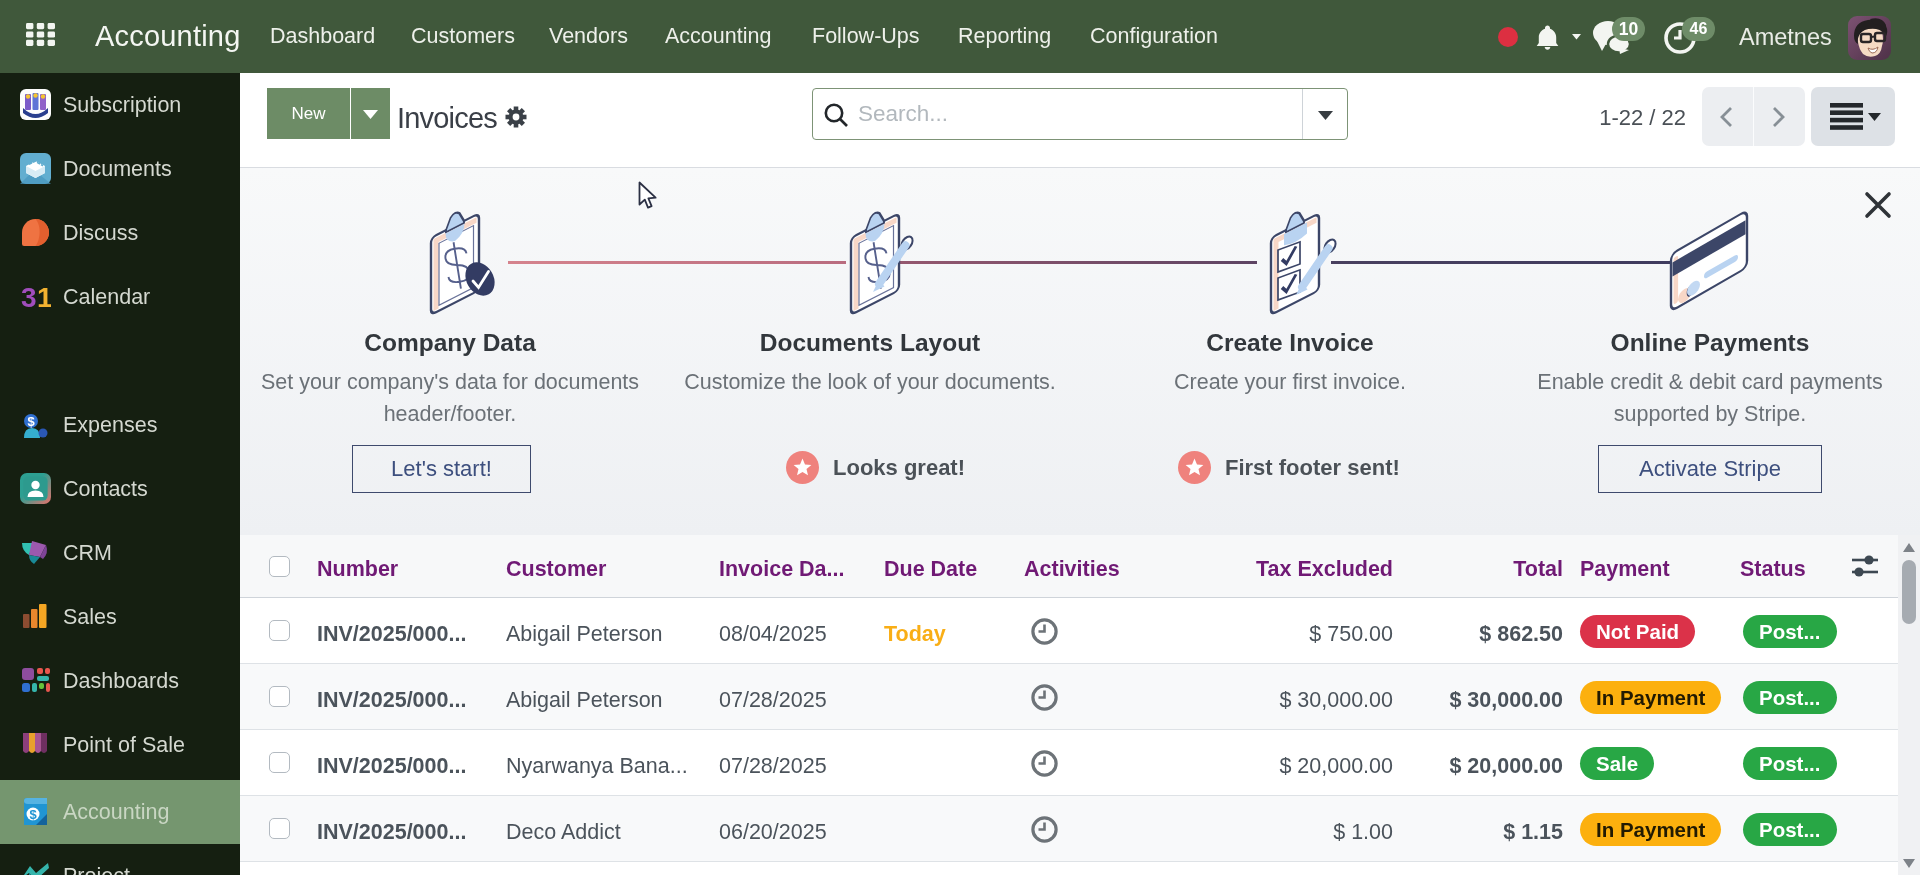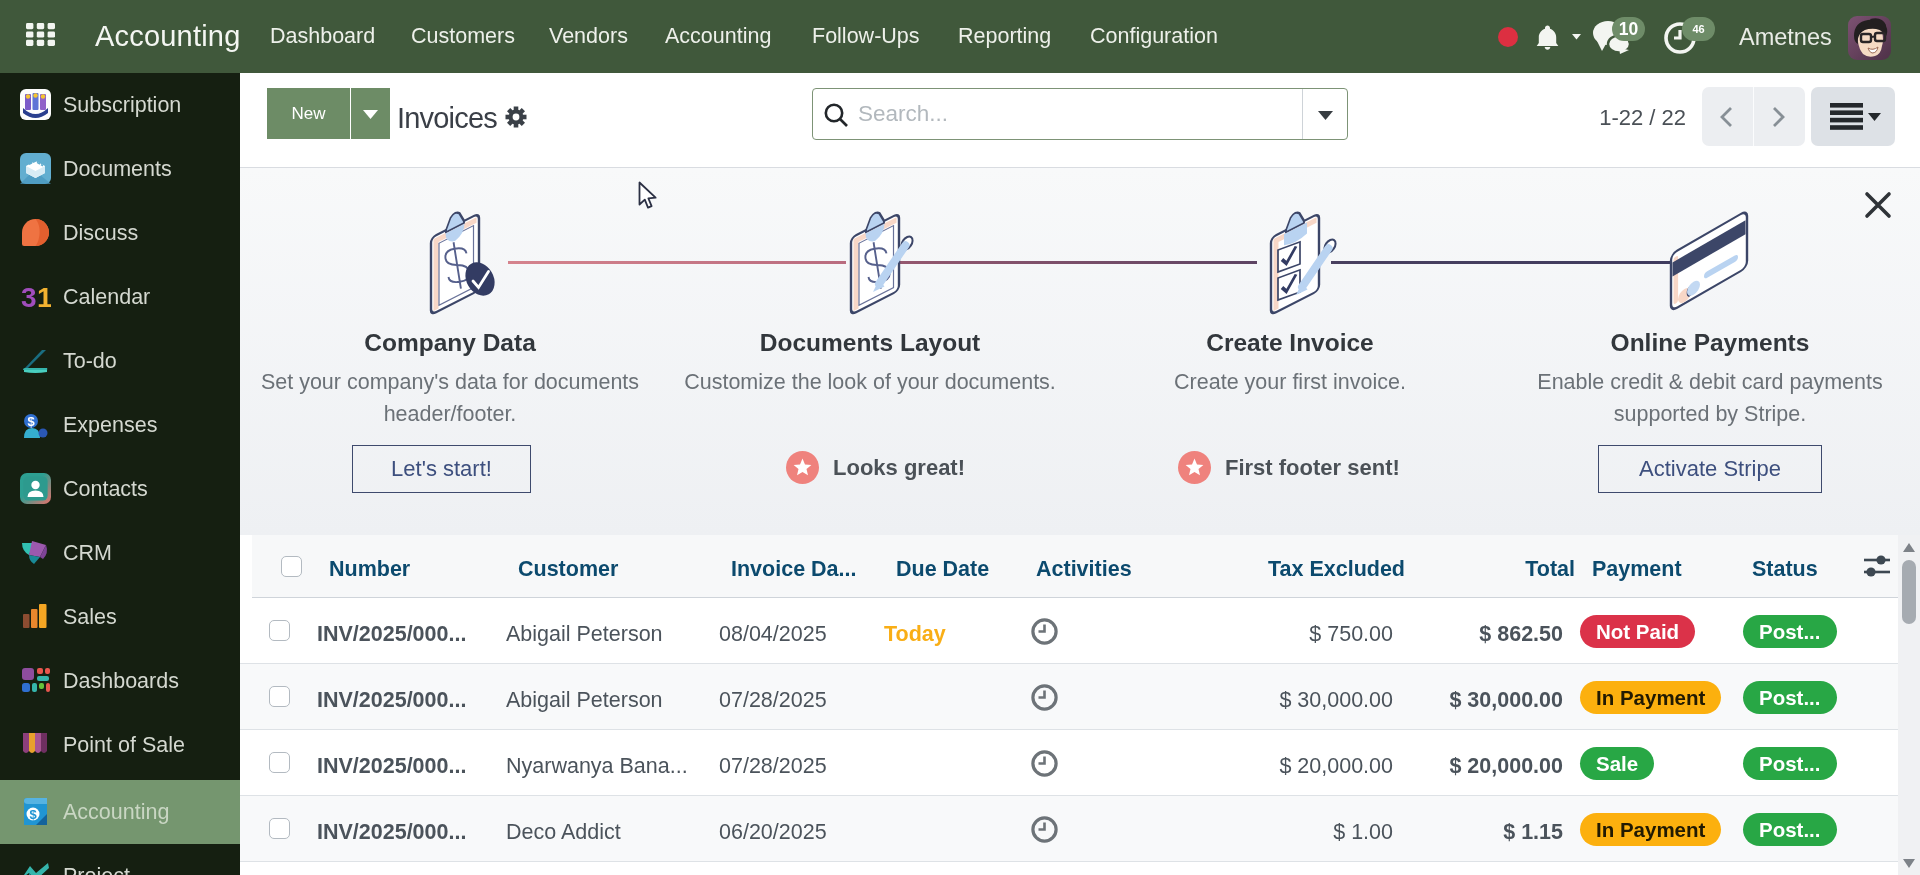--- a/index.html
+++ b/index.html
@@ -23,21 +23,21 @@
 #newbtn .drop { position:absolute; left:84px; top:0; width:39px; height:51px; background:#6D8C66; }
 #title { position:absolute; left:157px; top:0; height:94px; line-height:90px; font-size:29px; color:#3a3f47; letter-spacing:-0.8px; }
 
 #onboard { position:absolute; left:240px; top:167px; width:1680px; height:368px; background:linear-gradient(180deg,#f8f9fa 0%,#eef0f3 100%); border-top:1px solid #d9dce1; }
 .ob-title { position:absolute; top:161px; width:420px; text-align:center; font-size:24.5px; font-weight:bold; color:#32373c; }
 .ob-desc { position:absolute; width:420px; text-align:center; font-size:21.5px; color:#6b7177; line-height:32px; }
 .ob-btn { position:absolute; top:277px; height:48px; border:1px solid #3e4a6d; color:#3d4f7e; font-size:22px; text-align:center; line-height:46px; background:transparent; }
 .ob-badge { position:absolute; top:283px; height:33px;font-weight:bold; }
 
 #listview { position:absolute; left:240px; top:535px; width:1658px; height:340px; background:#fff; }
-#lhead { position:absolute; left:12px; top:0; width:1658px; height:63px; background:#f7f8f9; border-bottom:1px solid #cfd4da; font-weight:bold; font-size:21.5px; color:#0c4a6e; }
+#lhead { position:absolute; left:0; top:0; width:1658px; height:63px; background:#f7f8f9; border-bottom:1px solid #cfd4da; font-weight:bold; font-size:21.5px; color:#701a75; }
 .hcell { position:absolute; top:0; height:62px; line-height:69px; }
 .row { position:absolute; left:0; width:1658px; height:66px; border-bottom:1px solid #dee2e6; font-size:21.5px; color:#4b535b; }
 .row.alt { background:#f8f9fa; }
 .cell { position:absolute; top:0; height:65px; line-height:73px; }
 .cb { position:absolute; width:21px; height:21px; border:1.5px solid #b3bac1; border-radius:5px; background:#fff; }
 .pill { display:inline-block; height:33px; line-height:33px; border-radius:17px; font-weight:bold; font-size:20.5px; padding:0 16px; }
 #scrollbar { position:absolute; left:1898px; top:535px; width:22px; height:340px; background:#f0f1f3; }
 </style>
 </head>
 <body>
@@ -73,21 +73,21 @@
     <ellipse cx="16" cy="13" rx="15" ry="12" fill="#f3f5f1"></ellipse>
     <path fill="#f3f5f1" d="M5 21 L10 31 L15 22 Z"></path>
     <ellipse cx="27" cy="24" rx="11" ry="8.5" fill="#f3f5f1" stroke="#40583B" stroke-width="2.4"></ellipse>
     <path fill="#f3f5f1" d="M37 30 L28 34 L27 28 Z"></path>
   </svg>
   <div class="abs" style="left:1612px;top:17px;height:24px;min-width:33px;border-radius:12px;background:#6E8C68;color:#fff;font-size:17.5px;font-weight:bold;text-align:center;line-height:24px">10</div>
   <svg class="abs" style="left:1663px;top:21px" width="34" height="34" viewBox="0 0 34 34">
     <circle cx="17" cy="17" r="14" fill="none" stroke="#f3f5f1" stroke-width="3.6"></circle>
     <path d="M17 9 L17 17 L11 17" fill="none" stroke="#f3f5f1" stroke-width="3.2"></path>
   </svg>
-  <div class="abs" style="left:1682px;top:17px;height:24px;min-width:33px;border-radius:12px;background:#6E8C68;color:#fff;font-size:11px;font-weight:bold;text-align:center;line-height:24px">46</div>
+  <div class="abs" style="left:1682px;top:17px;height:24px;min-width:33px;border-radius:12px;background:#6E8C68;color:#fff;font-size:16px;font-weight:bold;text-align:center;line-height:24px">46</div>
   <div class="abs" style="left:1739px;top:0;height:73px;line-height:75px;font-size:23.5px;color:#e9ece6">Ametnes</div>
   <svg class="abs" style="left:1848px;top:16px;border-radius:9px" width="43" height="44" viewBox="0 0 43 44">
     <defs>
         <linearGradient id="avbg" x1="0" y1="0" x2="1" y2="1">
           <stop offset="0" stop-color="#7d5273"></stop>
           <stop offset="1" stop-color="#4e3147"></stop>
         </linearGradient>
       </defs>
     <rect width="43" height="44" fill="url(#avbg)"></rect>
     <path d="M10 26 Q9 14 18 10 Q30 7 34 16 Q36 24 34 30 Q33 38 27 40 Q20 42 15 38 Q11 33 10 26 Z" fill="#f6dbc4"></path>
@@ -131,28 +131,20 @@
         <path d="M15.5 2 C23 2 29 8 29 15.5 C29 23 23 29 15.5 29 C20 24 22 9 15.5 2 Z" fill="#e35f2e"></path>
       </svg>
     <div class="lb">Discuss</div>
   </div>
   <div class="side-item" style="top:192px">
     <svg class="ic" viewBox="0 0 31 31">
         <text x="1" y="26" font-family="Liberation Sans,sans-serif" font-size="28" font-weight="bold" fill="#a04dbc">3</text>
         <text x="17" y="26" font-family="Liberation Sans,sans-serif" font-size="28" font-weight="bold" fill="#f2b230">1</text>
       </svg>
     <div class="lb">Calendar</div>
-  </div>
-  <div class="side-item" style="top:256px">
-    <svg class="ic" viewBox="0 0 31 31">
-        <path d="M4 24 L22 5 L26 5 L7 24 Z" fill="#1a6d80"></path>
-        <path d="M3 25 L26 25 Q28 25 27 23 L5 23 Q3 23 3 25 Z" fill="#35b5ac"></path>
-        <path d="M4 27 Q15 29 27 27 L27 25 L4 25 Z" fill="#49cfc0"></path>
-      </svg>
-    <div class="lb">To-do</div>
   </div>
   <div class="side-item" style="top:320px">
     <svg class="ic" viewBox="0 0 31 31">
         <path d="M4 29 Q4 19 12 19 Q20 19 20 29 Z" fill="#35aed0"></path>
         <circle cx="11" cy="12" r="7" fill="#2f6fd0"></circle>
         <text x="7.4" y="17" font-family="Liberation Sans,sans-serif" font-size="13" font-weight="bold" fill="#fff">$</text>
         <circle cx="23" cy="24" r="4.5" fill="#2a57b5"></circle>
       </svg>
     <div class="lb">Expenses</div>
   </div>

